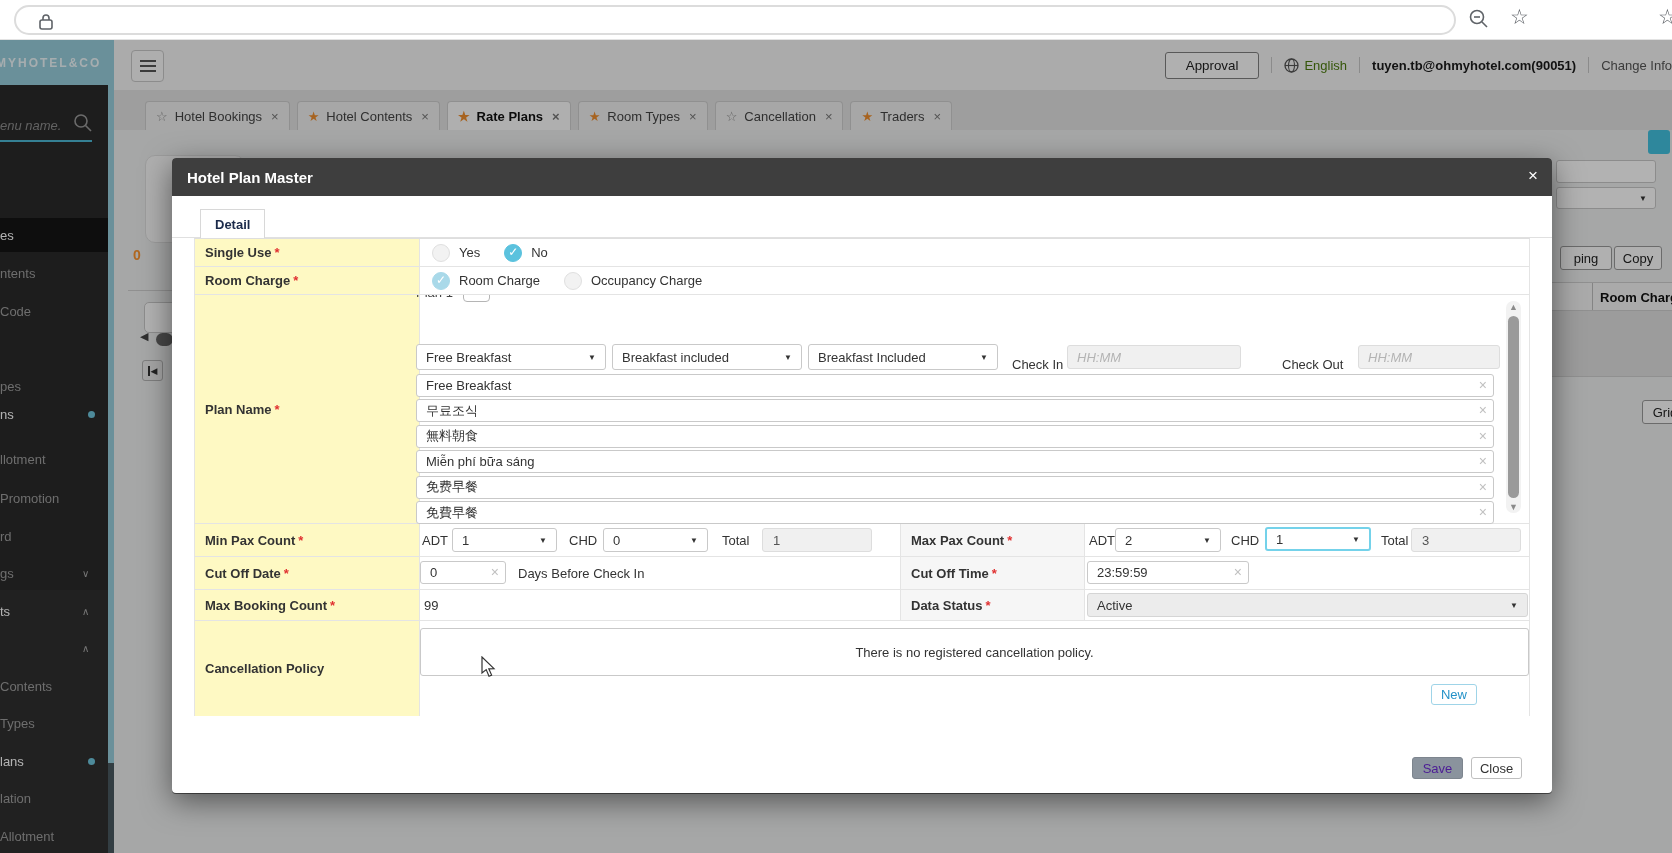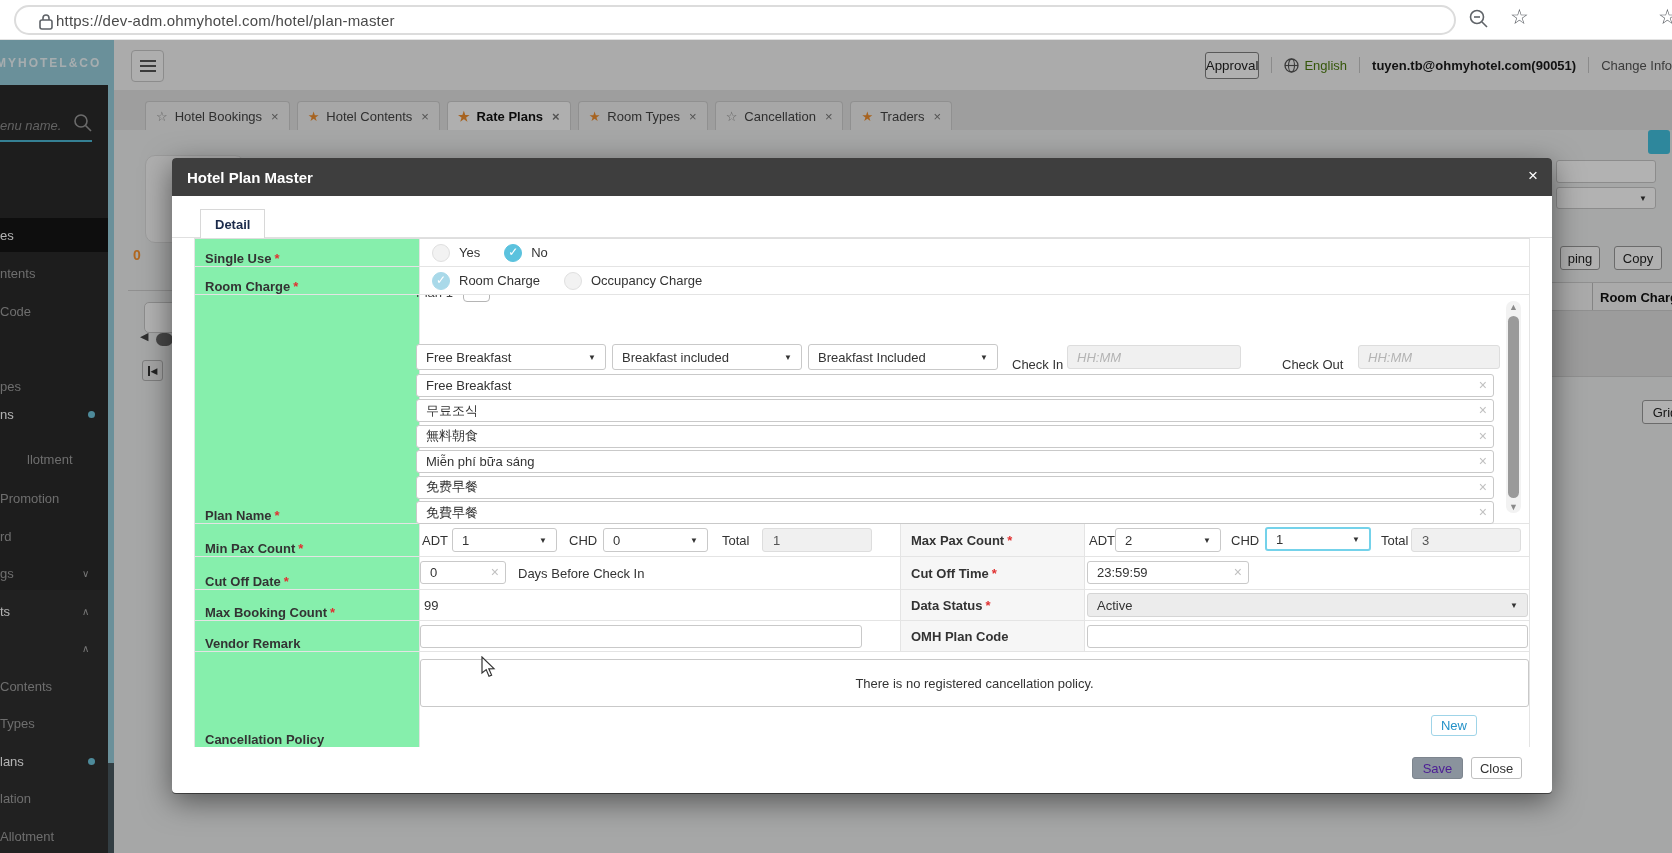--- a/index.html
+++ b/index.html
@@ -16,21 +16,21 @@
   .url-text { margin-left:40px; font-size:15px; color:#4a4a4a; letter-spacing:.2px; }
   .chrome-icon { position:absolute; top:8px; color:#5f6368; }
 
   
   .app-header { position:absolute; left:113px; top:40px; width:1559px; height:50px; background:#f5f5f5; }
   .hamburger { position:absolute; left:18px; top:10px; width:33px; height:32px; border:1px solid #c9c9c9;
                border-radius:4px; background:#fafafa; display:flex; flex-direction:column; justify-content:center;
                align-items:center; gap:3px; }
   .hamburger i { display:block; width:16px; height:2px; background:#555; }
   .hdr-right { position:absolute; right:0; top:0; height:50px; display:flex; align-items:center; white-space:nowrap; }
-  .approval-btn { border:1px solid #808080; background:#fdfdfd; border-radius:3px; padding:5px 0; color:#222; }
+  .approval-btn { border:1px solid #808080; background:#fdfdfd; border-radius:3px; padding:5px 20px; color:#222; }
   .hdr-sep { width:1px; height:16px; background:#c8c8c8; margin:0 12px; }
   .lang { display:flex; align-items:center; gap:5px; color:#4d7c0f; }
   .account { font-weight:bold; color:#1a1a1a; }
   .change-link { color:#555; }
 
   .tab-strip { position:absolute; left:113px; top:90px; width:1559px; height:40px; background:#e2e2e2;
                display:flex; align-items:flex-end; padding-left:32px; gap:7px; }
   .tab { height:29px; display:flex; align-items:center; padding:0 10px; background:#efefef;
          border:1px solid #cfcfcf; border-bottom:none; border-radius:4px 4px 0 0; color:#444; }
   .tab.active { background:#fbfbfb; font-weight:bold; color:#111; }
@@ -95,21 +95,21 @@
                   border-radius:4px 4px 0 0; display:flex; align-items:center; }
   .modal-title { margin-left:15px; color:#fff; font-weight:bold; font-size:15px; }
   .modal-close { position:absolute; right:14px; top:8px; color:#fff; font-size:17px; line-height:20px; }
   .mtab-strip { position:absolute; left:0; top:38px; width:100%; height:42px; border-bottom:1px solid #e0e0e0; }
   .mtab { position:absolute; left:28px; top:13px; height:30px; min-width:62px; padding:0 14px; background:#fff;
           border:1px solid #d8d8d8; border-bottom:1px solid #fff; display:flex; align-items:center;
           justify-content:center; color:#1b2a4a; font-weight:bold; }
   .mtable { position:absolute; left:22px; top:80px; width:1336px; border-top:1px solid #dedede;
             border-left:1px solid #e4e4e4; border-right:1px solid #e4e4e4; }
   .trow { display:flex; border-bottom:1px solid #e4e4e4; }
-  .lcell { width:225px; background:#86efac; border-right:1px solid #e4e4e4; display:flex; align-items:flex-end;
+  .lcell { width:225px; background:#fef9c3; border-right:1px solid #e4e4e4; display:flex; align-items:center;
            padding-left:10px; font-weight:bold; color:#333; flex-shrink:0; }
   .req { color:#e03030; margin-left:3px; }
   .fcell { position:relative; flex:1; background:#fff; }
   .rlabel { width:185px; background:#f6f6f6; border-left:1px solid #e4e4e4; border-right:1px solid #e4e4e4;
             display:flex; align-items:center; padding-left:10px; font-weight:bold; color:#333; flex-shrink:0; }
   .radio { display:inline-block; width:18px; height:18px; border-radius:50%; background:#f2f2f2;
            border:1px solid #e0e0e0; vertical-align:middle; position:relative; }
   .radio.checked { background:#5bc2de; border-color:#5bc2de; }
   .radio.checked-soft { background:#a9d9e9; border-color:#a9d9e9; }
   .radio.checked::after, .radio.checked-soft::after { content:"\2713"; position:absolute; left:3px; top:0px;
@@ -155,21 +155,20 @@
 <body>
 
 <div class="screen">
 
   <div class="browser-bar">
     <div class="url-pill">
       <svg class="abs" style="left:22px;top:6px;" width="16" height="18" viewBox="0 0 16 18">
         <rect x="2" y="7" width="12" height="9" rx="2" fill="none" stroke="#5f6368" stroke-width="1.6"></rect>
         <path d="M5 7 V5 a3 3 0 0 1 6 0 v2" fill="none" stroke="#5f6368" stroke-width="1.6"></path>
       </svg>
-      <span class="url-text">https://dev-adm.ohmyhotel.com/hotel/plan-master</span>
     </div>
     <svg class="chrome-icon" style="left:1468px;" width="22" height="22" viewBox="0 0 22 22">
       <circle cx="9" cy="9" r="6.5" fill="none" stroke="#5f6368" stroke-width="1.6"></circle>
       <line x1="6" y1="9" x2="12" y2="9" stroke="#5f6368" stroke-width="1.6"></line>
       <line x1="14" y1="14" x2="19" y2="19" stroke="#5f6368" stroke-width="1.6"></line>
     </svg>
     <span class="chrome-icon" style="left:1510px; top:5px; font-size:21px;">☆</span>
     <span class="chrome-icon" style="left:1658px; top:5px; font-size:21px;">☆</span>
   </div>
 
@@ -239,21 +238,21 @@
     <div class="pg-pill"></div>
     <div class="pg-first">
         <b>◀</b>
       </div>
 
     <div class="teal-box"></div>
     <div class="bg-input"></div>
     <div class="bg-select">
         <span class="caret">▼</span>
       </div>
-    <div class="bg-btn" style="left:1560px; top:116px; width:40px; height:24px;text-align:center;">ping</div>
+    <div class="bg-btn" style="left:1560px; top:116px; width:52px; height:24px;text-align:center;">ping</div>
     <div class="bg-btn" style="left:1614px; top:116px; width:48px; height:24px;">Copy</div>
     <div class="col-hdr-strip">
       <div class="vline"></div>
       <span class="txt">Room Charge</span>
     </div>
     <div class="dark-band"></div>
     <div class="bg-btn" style="left:1642px; top:270px; width:46px; height:24px;">Grid</div>
   </div>
 
   <div class="sidebar">
@@ -280,21 +279,21 @@
         <div class="side-item" style="top: 254px;">
           <span>Code</span>
         </div>
         <div class="side-item" style="top: 329px;">
           <span>pes</span>
         </div>
         <div class="side-item boldw" style="top: 357px;">
           <span>ns</span>
           <span class="dot"></span>
         </div>
-        <div class="side-item" style="top: 402px; padding-left: 27px;">
+        <div class="side-item" style="top: 402px;">
           <span>llotment</span>
         </div>
         <div class="side-item" style="top: 441px;">
           <span>Promotion</span>
         </div>
         <div class="side-item" style="top: 479px;">
           <span>rd</span>
         </div>
         <div class="side-item" style="top: 516px;">
           <span>gs</span>
@@ -488,38 +487,20 @@
             <span class="req">*</span>
         </div>
         <div class="fcell">
           <div class="sel2" style="left:2px; top:3px; width:441px; background:#ececec; border-color:#d5d5d5;">
             <span>Active</span>
               <span class="caret">▼</span>
           </div>
         </div>
       </div>
 
-      <div class="trow" style="height:31px;">
-        <div class="lcell">
-          <span>Vendor Remark</span>
-        </div>
-        <div class="fcell" style="width:480px; flex:none;">
-          <div class="inp-wrap" style="top:4px; width:442px;">
-            <input class="inp" style="">
-          </div>
-        </div>
-        <div class="rlabel">
-          <span>OMH Plan Code</span>
-        </div>
-        <div class="fcell">
-          <div class="inp-wrap" style="left:2px; top:4px; width:441px;">
-            <input class="inp" style="">
-          </div>
-        </div>
-      </div>
 
       <div class="trow" style="height:95px; border-bottom:none;">
         <div class="lcell">
           <span>Cancellation Policy</span>
         </div>
         <div class="fcell">
           <div class="cancel-box">
             <span>There is no registered cancellation policy.</span>
           </div>
           <div class="new-btn">New</div>

